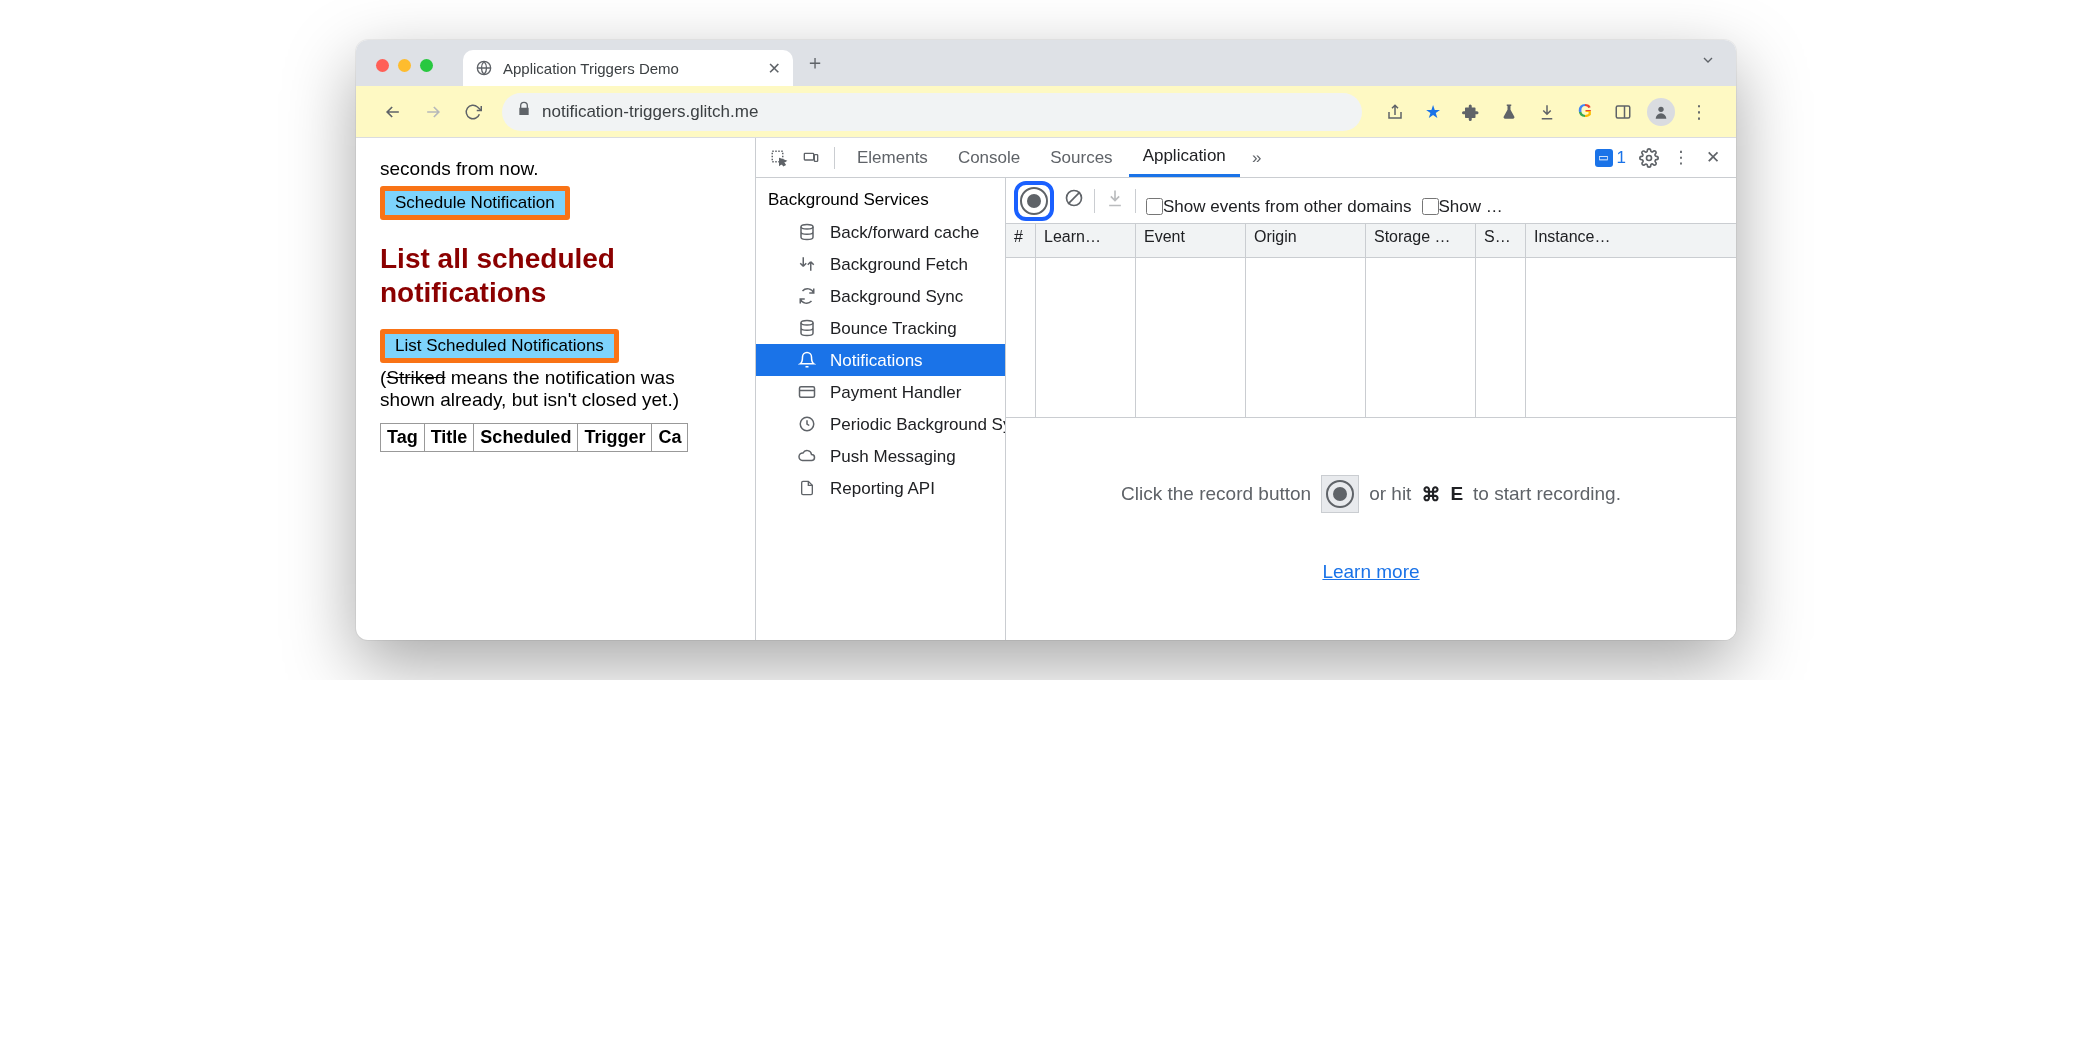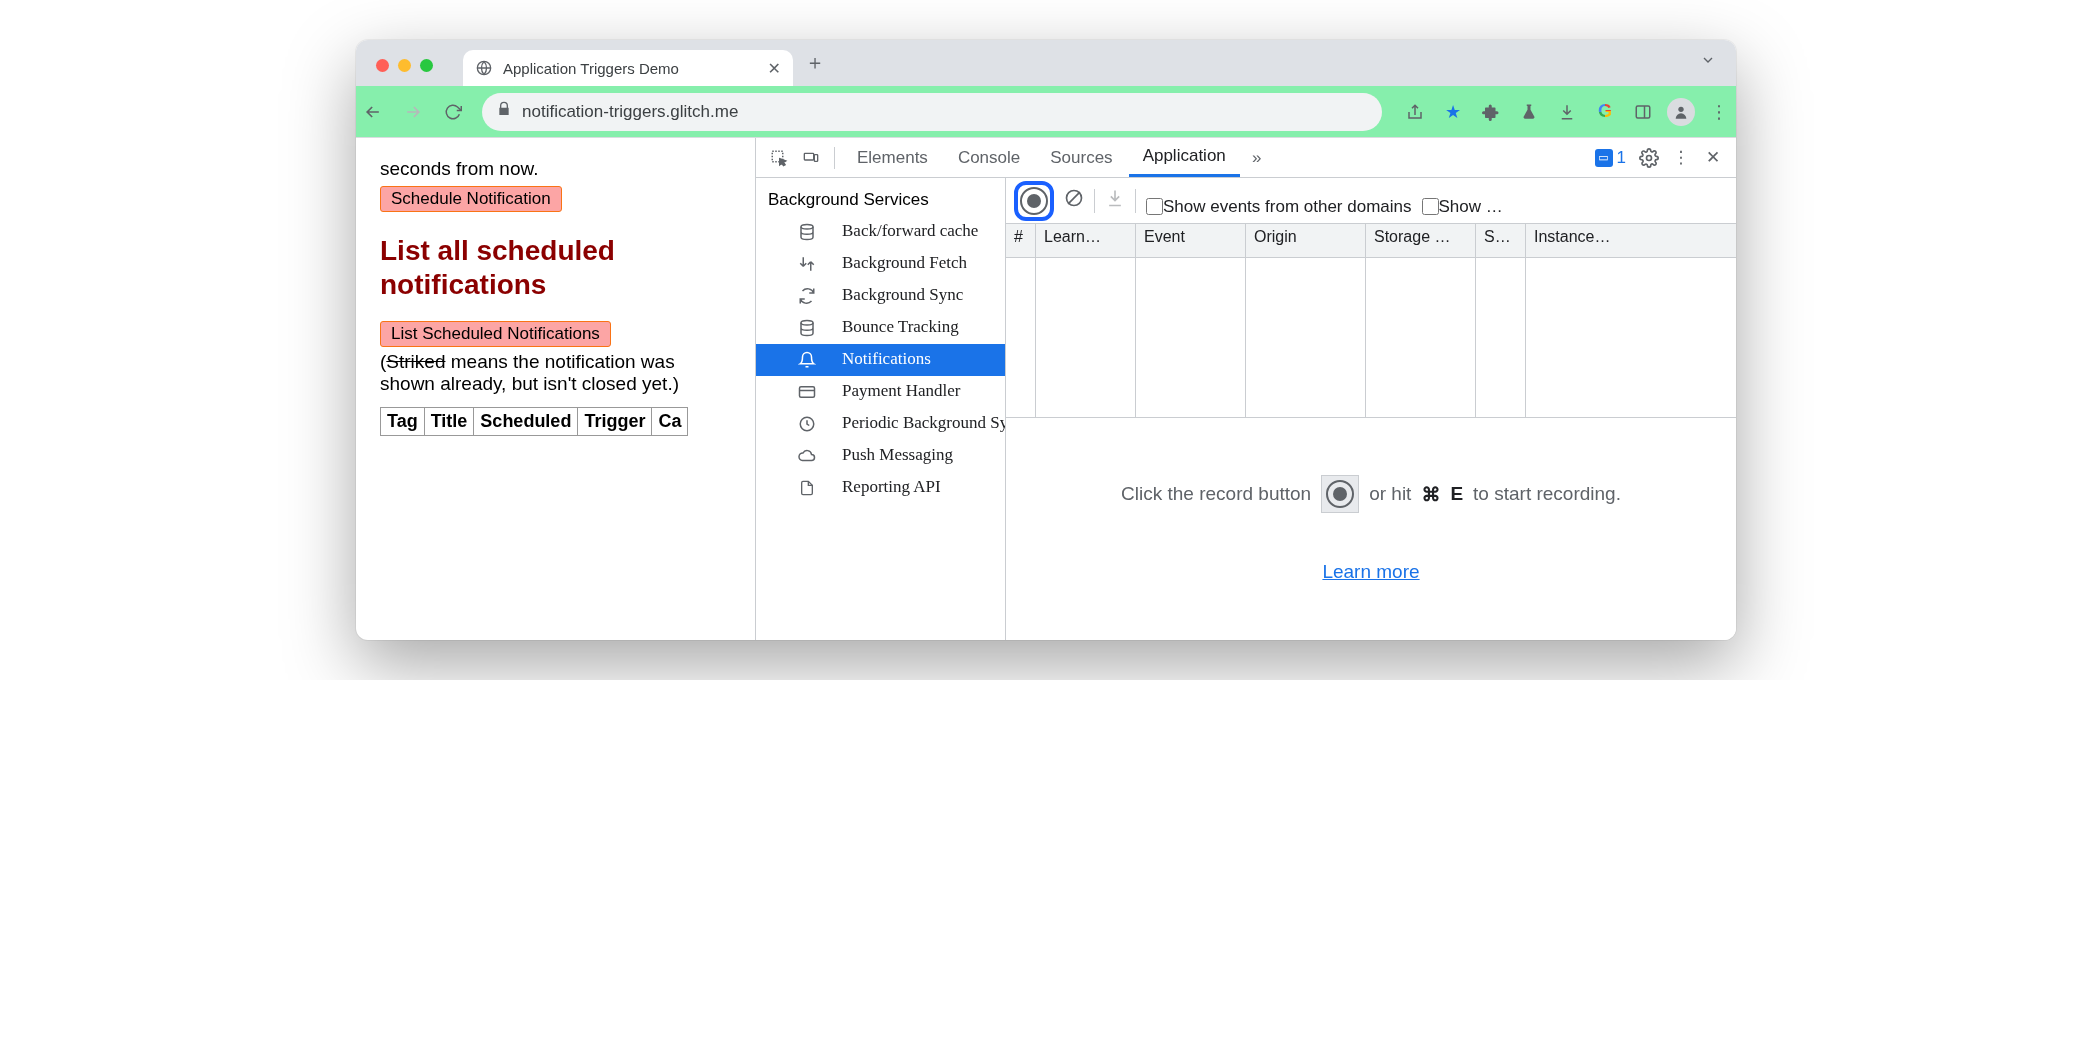--- a/index.html
+++ b/index.html
@@ -54,26 +54,26 @@
     font-size: 15px;
     color: #3c4043;
   }
   .tab .favicon { width:18px; height:18px; display:flex; align-items:center; justify-content:center; color:#5f6368;}
   .tab .tab-title { flex:1; white-space:nowrap; overflow:hidden; text-overflow:ellipsis;}
   .tab .close { color:#5f6368; font-size:16px;}
   .new-tab { margin-left:12px; margin-bottom:10px; color:#5f6368; font-size:20px; }
   .chev-dd { margin-left:auto; margin-right:10px; margin-bottom:14px; color:#5f6368; }
   
   .toolbar {
-    background:#86efac;
+    background:#fef9c3;
     height: 52px;
     border-bottom: 1px solid #dadce0;
     display:flex;
     align-items:center;
-    padding: 0 0;
+    padding: 0 20px;
     gap: 6px;
   }
   .tb-btn { width:34px; height:34px; display:flex; align-items:center; justify-content:center; color:#5f6368; border-radius:50%; font-size:18px;}
   .tb-btn.disabled { color:#b6b8ba; }
   .omnibox {
     flex:1;
     height: 38px;
     background:#f1f3f4;
     border-radius: 19px;
     display:flex;
@@ -107,21 +107,21 @@
     color:#000;
     font-size:19px;
     overflow:hidden;
     border-right:1px solid #cacdd1;
   }
   .page .line1 { display:flex; align-items:center; flex-wrap:wrap; gap:6px; }
   .page input[type=text] {
     width:54px; font-size:19px; padding:1px 4px; border:1px solid #767676; font-family:inherit;
   }
   .page button {
-    font-size:17px; padding:2px 10px; background:#fca5a5; border:1px solid #f97316; border-radius:3px; font-family:inherit; margin-top:6px;
+    font-size:17px; padding:2px 10px; background:#7dd3fc; border:5px solid #f97316; border-radius:3px; font-family:inherit; margin-top:6px;
   }
   .page h2 { color:#8b0000; font-weight:700; font-size:28px; margin: 22px 0 14px 0; line-height:1.2;}
   .page .strk { text-decoration: line-through; }
   .page table { border-collapse:collapse; margin-top:12px; font-size:18px; font-weight:bold;}
   .page th { border:1px solid #999; padding:3px 6px; white-space:nowrap;}
   
   .devtools { flex:1; display:flex; flex-direction:column; background:#fff; min-width:0;}
   .dt-tabs {
     height:40px; border-bottom:1px solid #cacdd1; display:flex; align-items:center; padding:0 8px; gap:2px; font-size:17px; color:#5f6368;
   }
@@ -129,21 +129,21 @@
   .dt-tabs .dtab.active { color:#202124; border-bottom:3px solid #1a73e8; font-weight:400;}
   .dt-tabs .sep { width:1px; height:22px; background:#cacdd1; margin:0 6px;}
   .dt-icon { width:30px; display:flex; justify-content:center; align-items:center; height:100%; }
   .issue-badge { display:flex; align-items:center; gap:4px; background:transparent; color:#1a73e8; font-weight:500; padding:0 6px;}
   .issue-badge .sq { width:18px; height:18px; background:#1a73e8; border-radius:3px; display:flex; align-items:center; justify-content:center; color:#fff; font-size:11px;}
   .dt-body { flex:1; display:flex; min-height:0;}
   .sidebar {
     width:250px; border-right:1px solid #cacdd1; padding:8px 0 0 0; overflow:hidden; font-size:17px;
   }
   .sidebar .cat { padding:4px 12px 6px 12px; color:#000000; }
-  .sidebar .item { display:flex; align-items:flex-start; gap:24px; padding:5px 12px 5px 40px; white-space:nowrap; overflow:hidden; color:#202124;font-family:Liberation Serif, serif;}
+  .sidebar .item { display:flex; align-items:flex-end; gap:12px; padding:5px 12px 5px 40px; white-space:nowrap; overflow:hidden; color:#202124;}
   .sidebar .item .icn { width:22px; height:22px; display:flex; align-items:center; justify-content:center; color:#5f6368; flex-shrink:0;}
   .sidebar .item.selected { background:#1a73e8; color:#fff;}
   .sidebar .item.selected .icn { color:#fff; }
   .main { flex:1; display:flex; flex-direction:column; min-width:0;}
   .toolbar2 {
     height:46px; border-bottom:1px solid #cacdd1; display:flex; align-items:center; padding:0 8px; gap:10px; font-size:17px; color:#202124;
   }
   .record-hl { border:4px solid #1a60ff; border-radius:12px; padding:2px; display:flex;}
   .rec-circle { width:28px; height:28px; border-radius:50%; border:2px solid #5f6368; display:flex; align-items:center; justify-content:center;}
   .rec-circle .dot{ width:14px; height:14px; border-radius:50%; background:#5f6368;}

